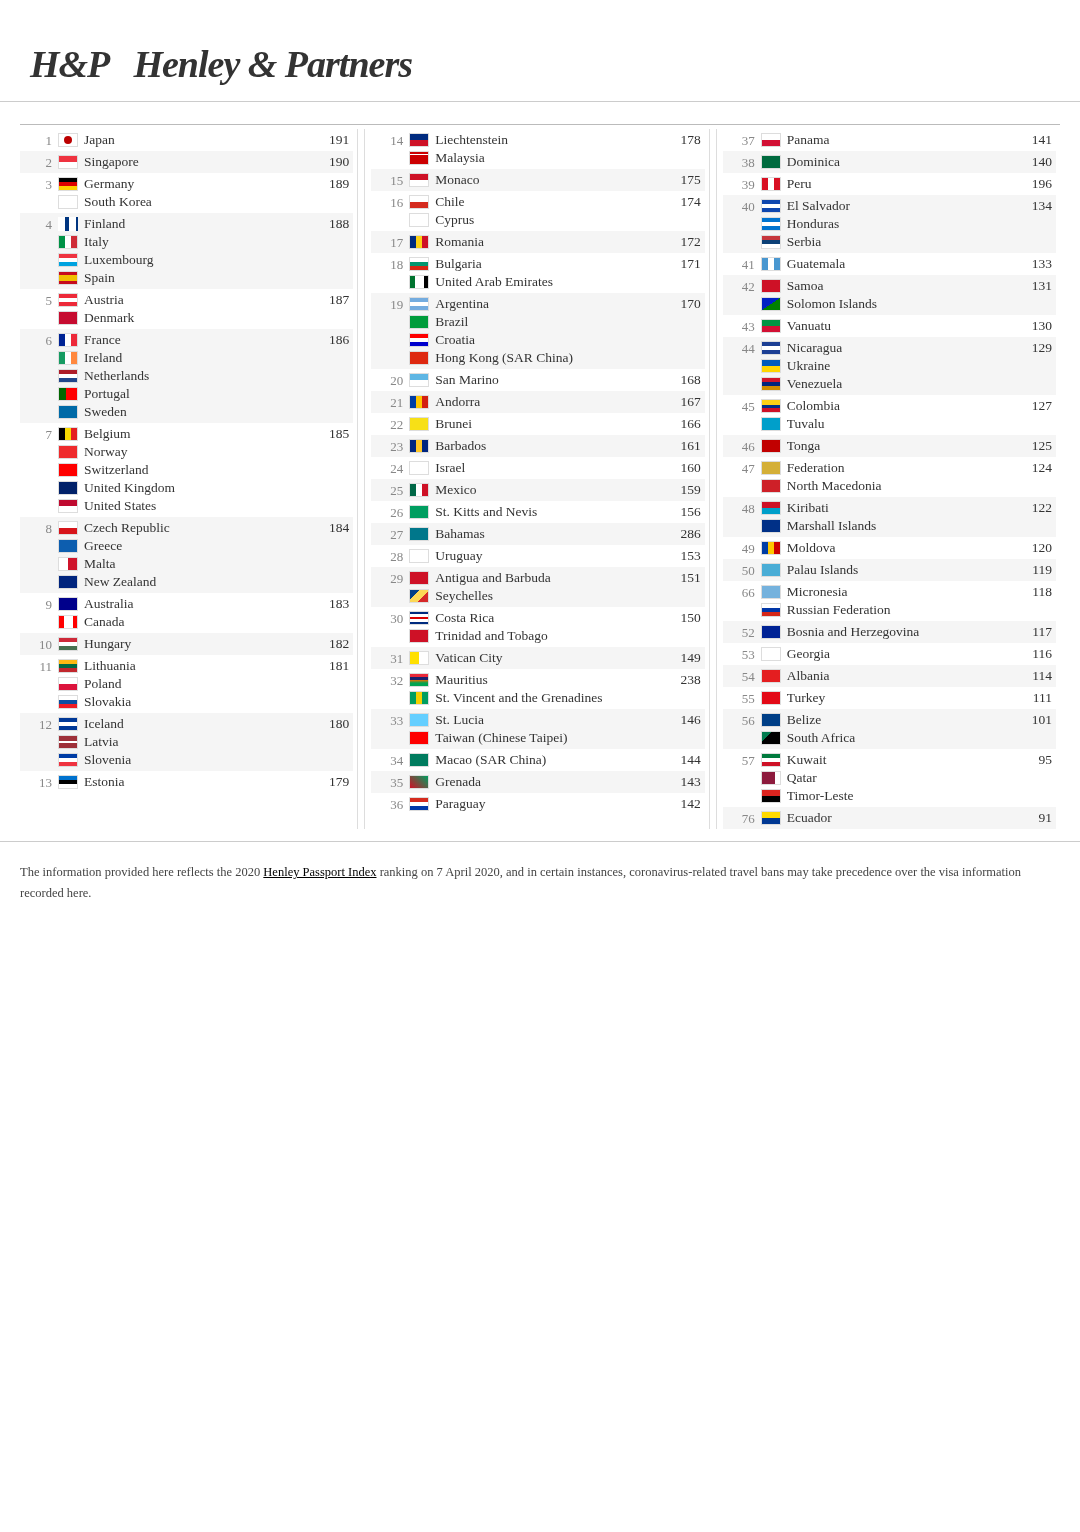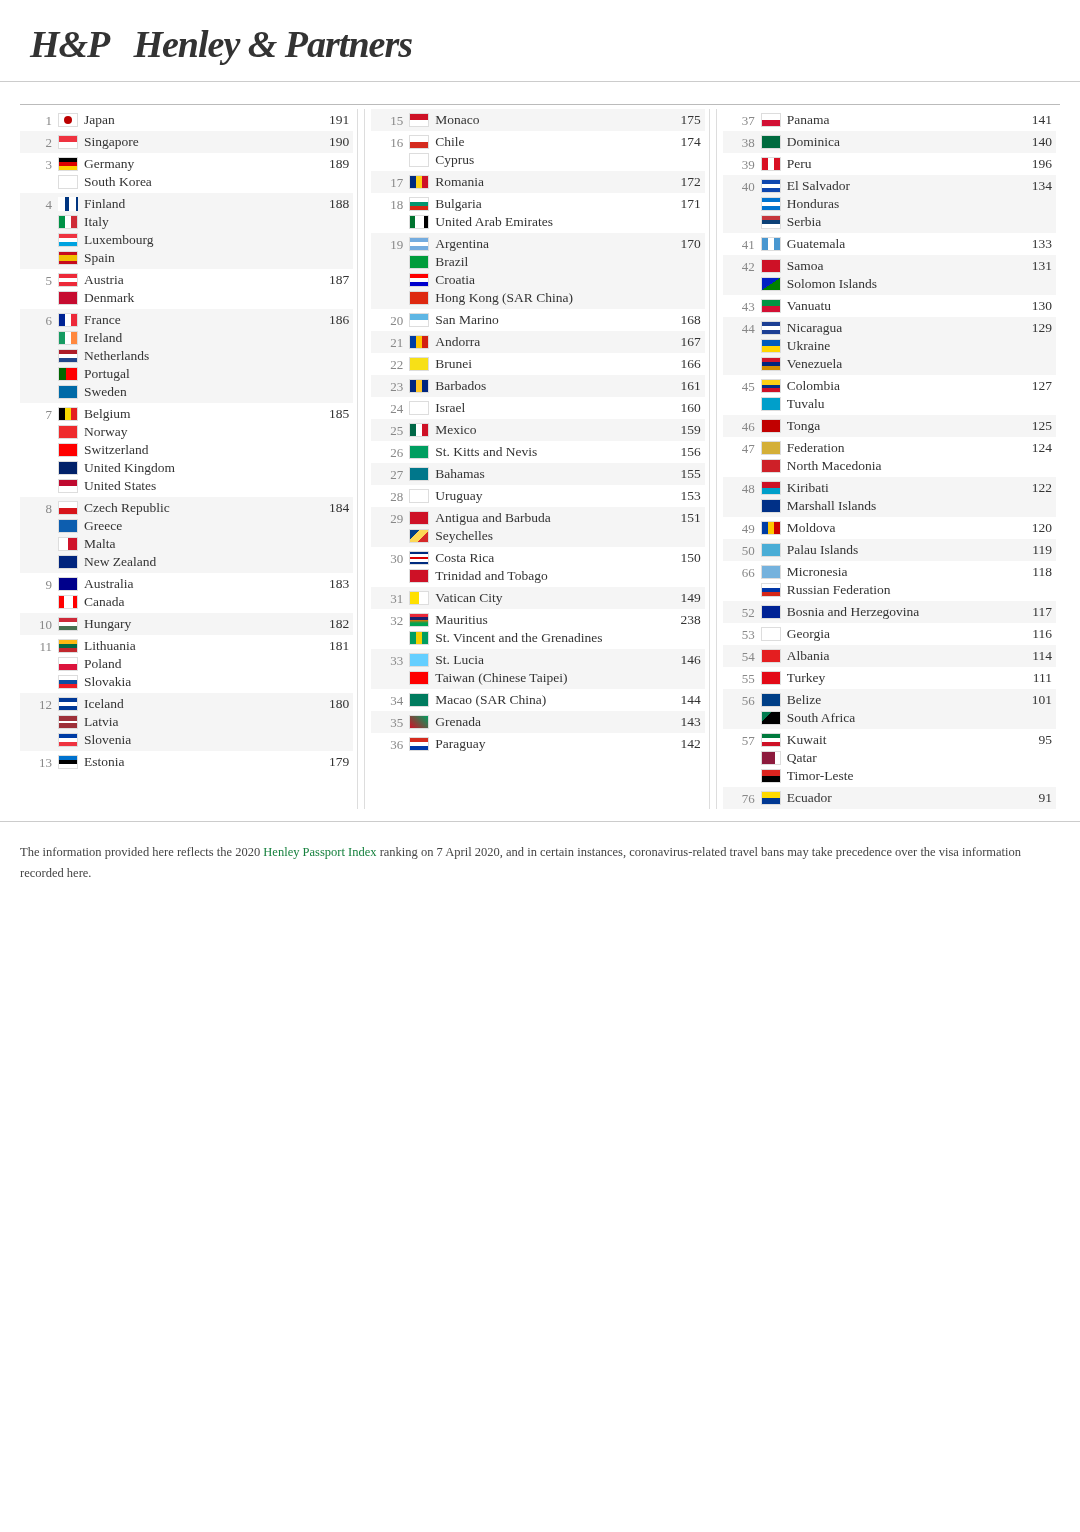--- a/index.html
+++ b/index.html
@@ -18,20 +18,21 @@
       display: flex;
       align-items: center;
     }
     .logo-text {
       font-size: 38px;
       font-family: 'Georgia', serif;
       font-style: italic;
       font-weight: bold;
       color: #333;
       letter-spacing: -1px;
+      margin-top: 20px;
     }
     .main-content {
       padding: 18px 20px 0 20px;
       position: relative;
     }
     .col-headers {
       display: flex;
       padding: 0 0 4px 0;
       font-size: 15px;
       color: #555;
@@ -98,21 +99,21 @@
       padding-right: 4px;
     }
     .footer-note {
       padding: 20px 20px 20px 20px;
       font-size: 12.5px;
       color: #444;
       border-top: 1px solid #ccc;
       margin-top: 12px;
       line-height: 1.7;
     }
-    .footer-note a { color: #15803d; }
+    .footer-note a { color: #000000; text-decoration: underline; }
 
     
     .flag-jp { background: linear-gradient(#fff 0%,#fff 100%); position:relative; }
     .flag-jp::after { content:''; position:absolute; width:8px;height:8px;border-radius:50%;background:#bc0000;top:50%;left:50%;transform:translate(-50%,-50%); }
     .flag-sg { background: linear-gradient(to bottom, #ef3340 50%, #fff 50%); }
     .flag-de { background: linear-gradient(to bottom, #000 33%, #d00 33%, #d00 66%, #ffce00 66%); }
     .flag-kr { background: #fff; }
     .flag-fi { background: #fff; border:none; background-image: repeating-linear-gradient(90deg,transparent,transparent 7px,#003580 7px,#003580 11px); }
     .flag-it { background: linear-gradient(to right, #009246 33%, #fff 33%, #fff 66%, #ce2b37 66%); }
     .flag-lu { background: linear-gradient(to bottom, #ef3340 33%, #fff 33%, #fff 66%, #00a3e0 66%); }
@@ -466,20 +467,35 @@
             <div class="entry">
               <span class="flag flag-ee"></span>
               <span class="country-name">Estonia</span>
               <span class="visa-score">179</span>
             </div>
           </div>
         </div>
       </div>
     <div class="col-divider"></div>
     <div class="col-section" id="col2-container">
+        <div class="rank-group">
+          <div class="rank-num">14</div>
+          <div class="rank-entries">
+            <div class="entry">
+              <span class="flag flag-li"></span>
+              <span class="country-name">Liechtenstein</span>
+              <span class="visa-score">178</span>
+            </div>
+            <div class="entry">
+              <span class="flag flag-my"></span>
+              <span class="country-name">Malaysia</span>
+              <span class="visa-score"></span>
+            </div>
+          </div>
+        </div>
         <div class="rank-group shaded">
           <div class="rank-num">15</div>
           <div class="rank-entries">
             <div class="entry">
               <span class="flag flag-mc"></span>
               <span class="country-name">Monaco</span>
               <span class="visa-score">175</span>
             </div>
           </div>
         </div>
@@ -617,21 +633,21 @@
               <span class="visa-score">156</span>
             </div>
           </div>
         </div>
         <div class="rank-group shaded">
           <div class="rank-num">27</div>
           <div class="rank-entries">
             <div class="entry">
               <span class="flag flag-bs"></span>
               <span class="country-name">Bahamas</span>
-              <span class="visa-score">155</span>
+              <span class="visa-score">286</span>
             </div>
           </div>
         </div>
         <div class="rank-group">
           <div class="rank-num">28</div>
           <div class="rank-entries">
             <div class="entry">
               <span class="flag flag-uy"></span>
               <span class="country-name">Uruguay</span>
               <span class="visa-score">153</span>

